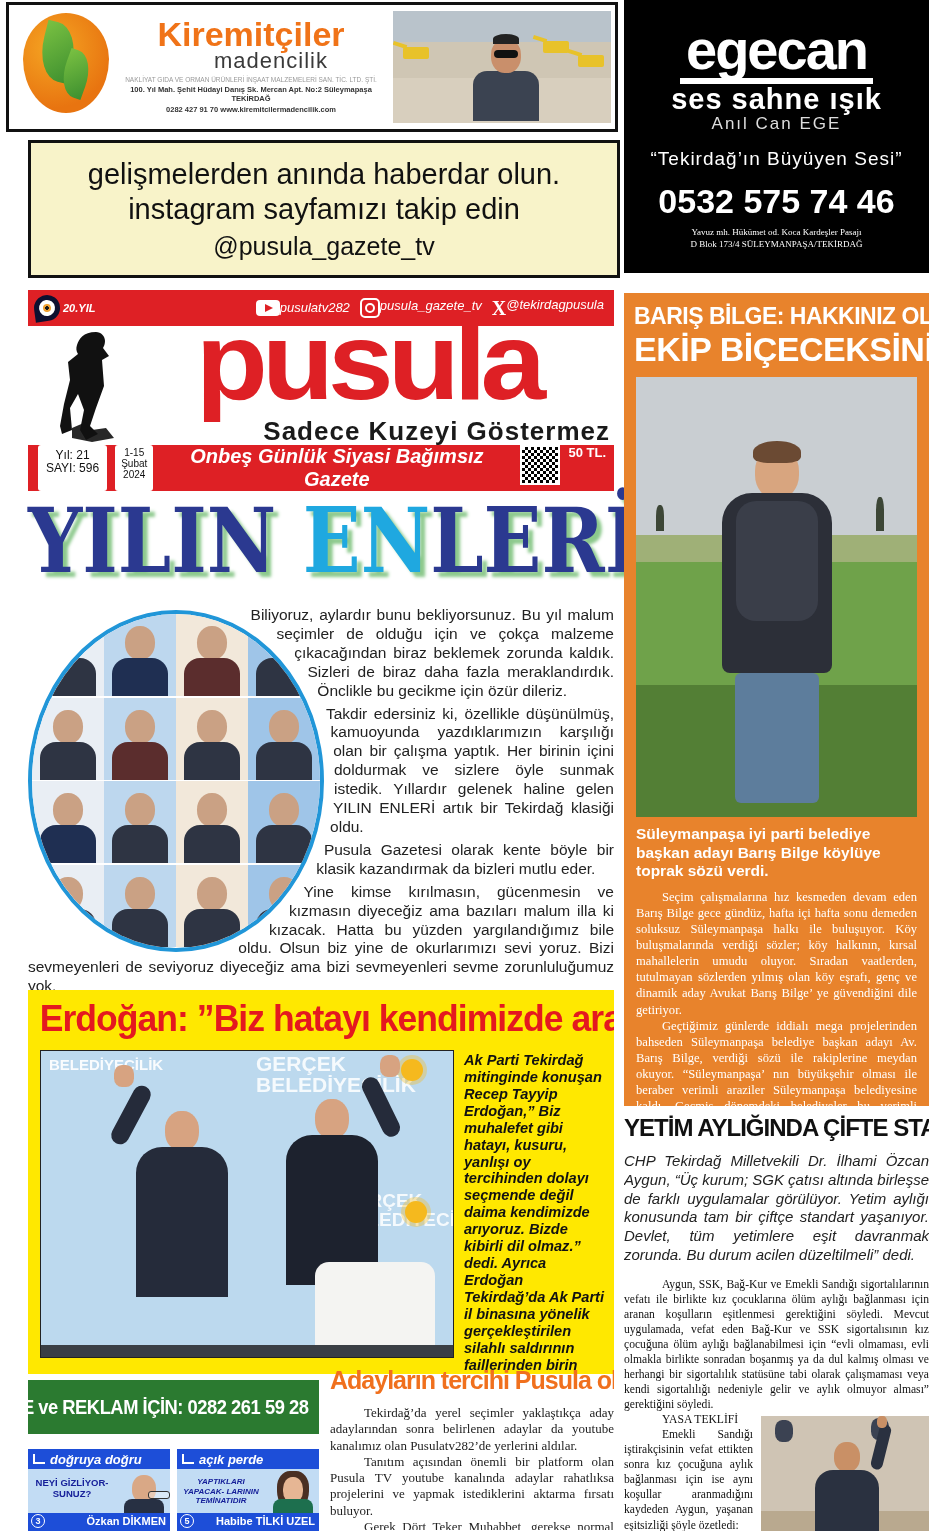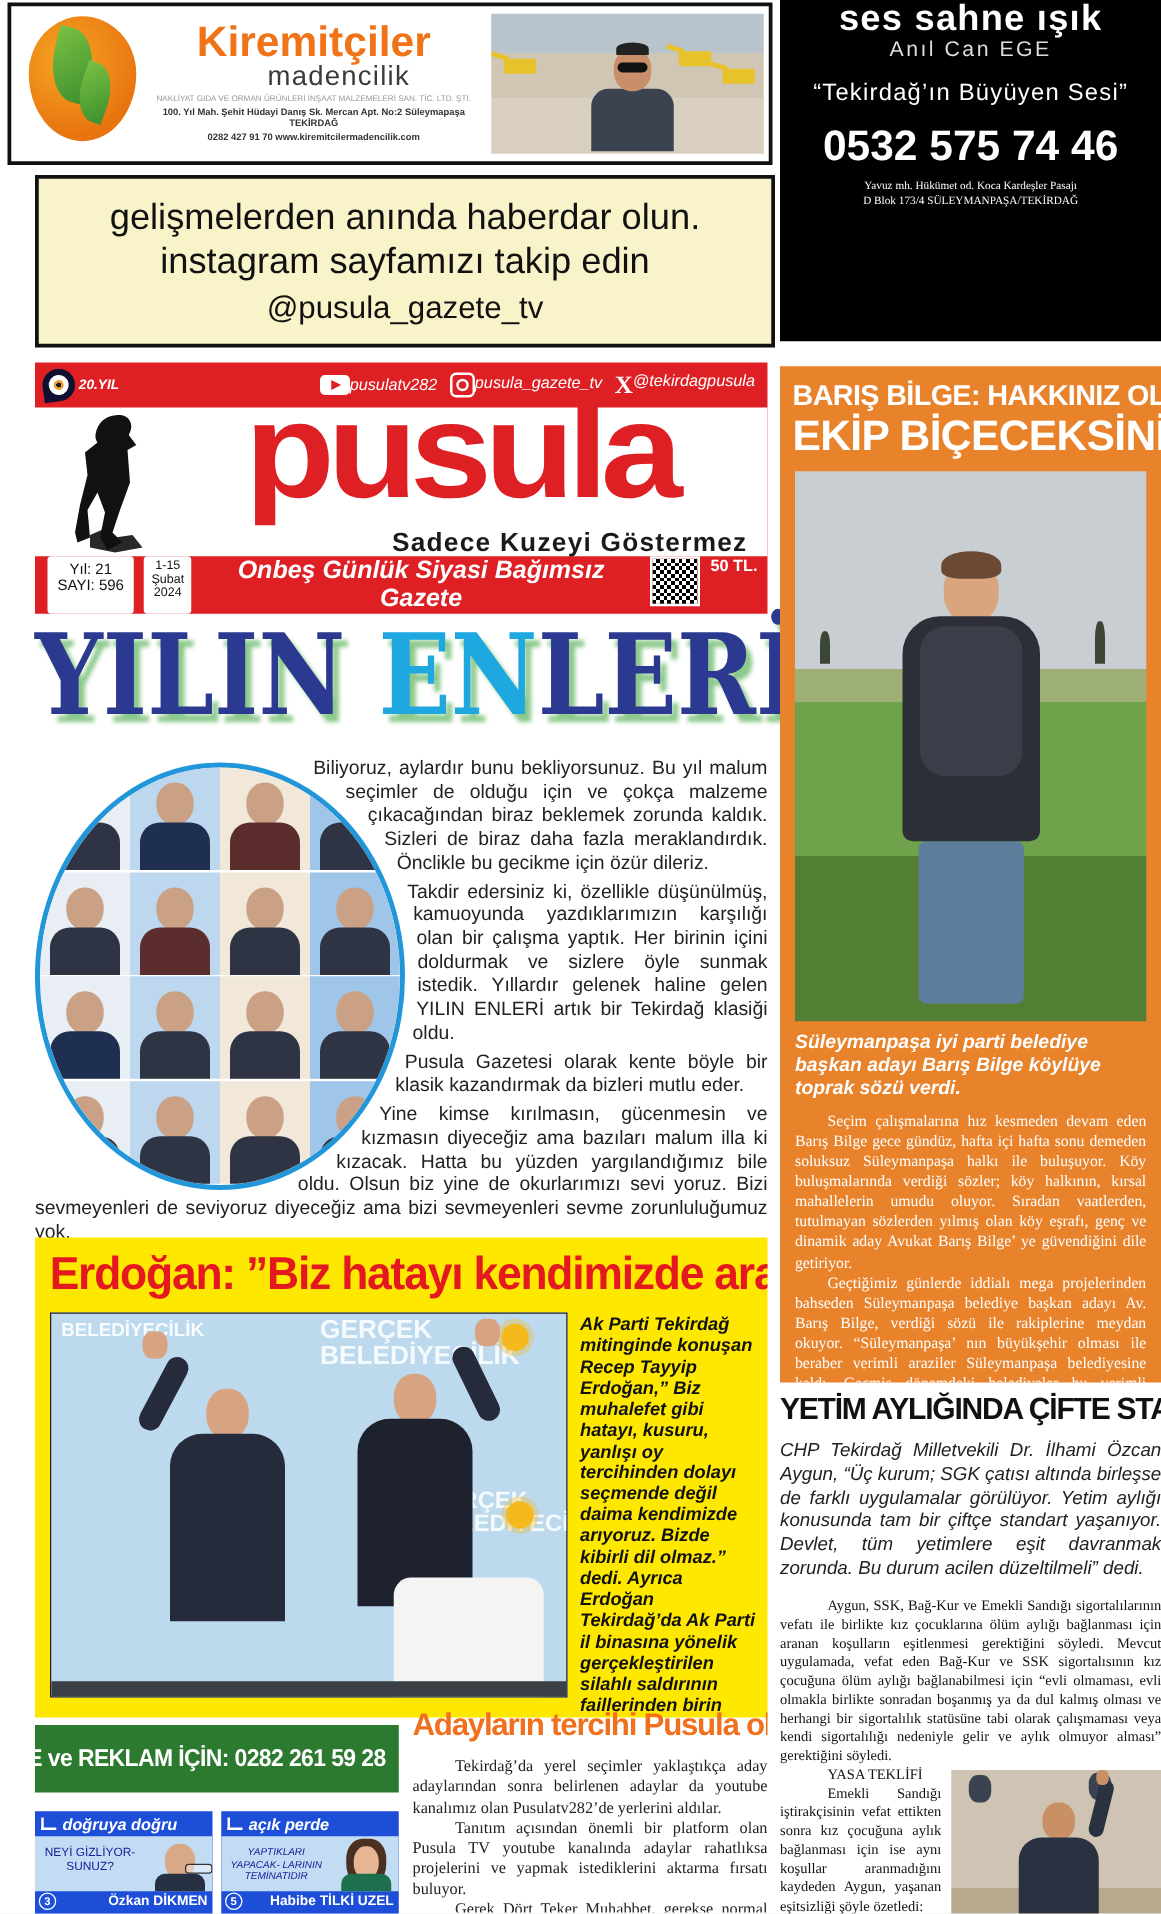--- a/index.html
+++ b/index.html
@@ -56,21 +56,21 @@
   .soc-item{display:flex;align-items:flex-start;gap:0;}
   .yt-ic{width:24px;height:16px;background:#fff;border-radius:4px;position:relative;}
   .yt-ic::after{content:"";position:absolute;left:9px;top:4px;border-left:8px solid #de2025;border-top:4px solid transparent;border-bottom:4px solid transparent;}
   .ig-ic{width:16px;height:16px;border:2px solid #fff;border-radius:5px;position:relative;}
   .ig-ic::after{content:"";position:absolute;left:3px;top:3px;width:6px;height:6px;border:2px solid #fff;border-radius:50%;}
   .x-ic{font-family:"Liberation Serif",serif;font-weight:bold;font-size:20px;font-style:normal;}
   .mh-mid{height:119px;background:#fff;position:relative;}
   .ata{position:absolute;left:24px;top:2px;}
   .pusula-logo{position:absolute;left:105px;top:-26px;width:470px;text-align:center;color:#de2025;
                font-size:118px;font-weight:bold;letter-spacing:-6px;line-height:1.05;transform:scaleY(.92);}
-  .mh-slogan{position:absolute;right:16px;bottom:-2px;font-size:21px;font-weight:bold;color:#1a1a1a;letter-spacing:1px;text-align:center;}
+  .mh-slogan{position:absolute;right:4px;bottom:-2px;font-size:26px;font-weight:bold;color:#1a1a1a;letter-spacing:1px;text-align:center;}
   .mh-bot{height:46px;display:flex;color:#fff;gap:8px;}
   .mh-box{background:#fff;color:#111;border-radius:3px;text-align:center;line-height:1.1;}
   .box-yil{margin-left:10px;padding:4px 8px;font-size:12px;}
   .box-date{padding:2px 6px;font-size:10px;}
   .mh-strip{flex:1;text-align:center;font-size:20px;font-weight:bold;font-style:italic;}
   .qr{width:36px;height:36px;background:
       repeating-linear-gradient(0deg,#000 0 3px,#fff 3px 6px),
       repeating-linear-gradient(90deg,#000 0 3px,#fff 3px 6px);
       background-blend-mode:difference;border:2px solid #fff;}
   .price{font-size:13px;font-weight:bold;margin-right:8px;}
@@ -118,21 +118,21 @@
   
   #abone{left:28px;top:1380px;width:291px;height:54px;background:#2b7a30;color:#fff;display:flex;align-items:center;justify-content:flex-end;}
   #abone span{font-size:19.5px;font-weight:bold;letter-spacing:-.5px;white-space:nowrap;transform:scaleX(.94);}
 
   
   .colbox{top:1449px;width:142px;height:100px;background:#1d4ed8;overflow:hidden;}
   #col1{left:28px;} #col2{left:177px;}
   .col-head{height:20px;color:#fff;font-size:13px;font-style:italic;font-weight:bold;display:flex;align-items:center;gap:5px;padding-left:5px;}
   .corner{width:10px;height:8px;border-left:2px solid #fff;border-bottom:2px solid #fff;}
   .col-body{height:44px;background:#c2dcf4;position:relative;}
-  .col-quote{position:absolute;left:3px;top:8px;width:82px;font-size:9.5px;font-weight:normal;color:#16209a;text-align:center;line-height:1.2;}
+  .col-quote{position:absolute;left:3px;top:8px;width:82px;font-size:9.5px;font-weight:bold;color:#16209a;text-align:center;line-height:1.2;}
   .col-quote.it{font-style:italic;font-size:8px;}
   .col-photo{position:absolute;right:0;top:0;width:52px;height:44px;overflow:hidden;}
   .head2{position:absolute;left:14px;top:6px;width:24px;height:28px;border-radius:46%;background:#d9a886;}
   .glasses::before{content:"";position:absolute;left:16px;top:16px;width:20px;height:6px;border:1.5px solid #333;border-radius:3px;background:rgba(255,255,255,.4);}
   .hair-w{position:absolute;left:10px;top:2px;width:32px;height:40px;border-radius:40% 40% 50% 50%;background:#4a2f23;}
   .face-w{position:absolute;left:16px;top:8px;width:20px;height:26px;border-radius:46%;background:#e6b694;}
   .torso2{position:absolute;left:6px;top:30px;width:40px;height:16px;border-radius:8px 8px 0 0;background:#273043;}
   .torso2.green{background:#1d6f4e;}
   .col-foot{height:16px;color:#fff;display:flex;align-items:center;font-size:11px;font-weight:bold;}
   .circ-num{width:12px;height:12px;border:1.5px solid #fff;border-radius:50%;font-size:9px;display:flex;align-items:center;justify-content:center;margin-left:3px;}
@@ -150,21 +150,21 @@
   .br-kicker2{font-size:34px;font-weight:bold;letter-spacing:-.5px;margin:0 10px;white-space:nowrap;}
   .br-photo{margin:8px 12px 0;height:440px;position:relative;overflow:hidden;
             background:linear-gradient(#c9ced2 0 36%,#9fb077 36% 42%,#6fa24a 42% 70%,#537f35 70%);}
   .tree{position:absolute;width:8px;height:26px;background:#3c4636;border-radius:40% 40% 0 0;}
   .bb-fig{position:absolute;left:50%;top:70px;transform:translateX(-50%);}
   .bb-head{width:44px;height:52px;background:#d8a57f;border-radius:46%;margin:0 auto;position:relative;}
   .bb-head::before{content:"";position:absolute;left:-2px;top:-6px;width:48px;height:22px;border-radius:50% 50% 30% 30%;background:#6b4a33;}
   .bb-body{width:110px;height:180px;background:#2c2f38;border-radius:30px 30px 8px 8px;margin:-6px auto 0;position:relative;}
   .bb-body::before{content:"";position:absolute;left:14px;top:8px;width:82px;height:120px;border-radius:20px;background:#3a3e49;}
   .bb-legs{width:84px;height:130px;margin:0 auto;background:#5d7d9c;border-radius:6px;}
-  .br-caption{font-size:15.5px;font-weight:bold;font-style:italic;margin:8px 12px 0;line-height:1.2;}
+  .br-caption{font-size:15.5px;font-weight:bold;margin:8px 12px 0;line-height:1.2;}
   .br-body{margin:8px 12px 0;font-family:"Liberation Serif",serif;font-size:12.6px;line-height:1.28;text-align:justify;}
   .br-body p{margin:0;text-indent:26px;}
 
   
   #yetim{left:624px;top:1114px;width:305px;height:417px;overflow:hidden;color:#111;}
   .yt-headline{font-size:24.5px;font-weight:bold;letter-spacing:-1px;white-space:nowrap;transform:scaleX(.98);transform-origin:left;}
   .yt-intro{margin-top:10px;font-size:15px;font-style:italic;line-height:1.25;text-align:justify;color:#222;}
   .yt-body{margin-top:12px;font-family:"Liberation Serif",serif;font-size:11.6px;line-height:1.3;text-align:justify;}
   .yt-body p{margin:0;}
   .indent{text-indent:38px;}
@@ -199,20 +199,21 @@
       <div class="digger" style="left:150px;top:30px;"></div>
       <div class="digger" style="left:185px;top:44px;"></div>
       <div class="man-fig">
         <div class="man-head"></div>
           <div class="man-body"></div>
       </div>
     </div>
   </div>
 
   <div class="abs" id="ad-egecan">
+    <div class="ege-title">egecan</div>
     <div class="ege-sub">ses sahne ışık</div>
     <div class="ege-person">Anıl Can EGE</div>
     <div class="ege-slogan">“Tekirdağ’ın Büyüyen Sesi”</div>
     <div class="ege-phone">0532 575 74 46</div>
     <div class="ege-addr">
       <div>Yavuz mh. Hükümet od. Koca Kardeşler Pasajı</div>
       <div>D Blok 173/4 SÜLEYMANPAŞA/TEKİRDAĞ</div>
     </div>
   </div>
 

